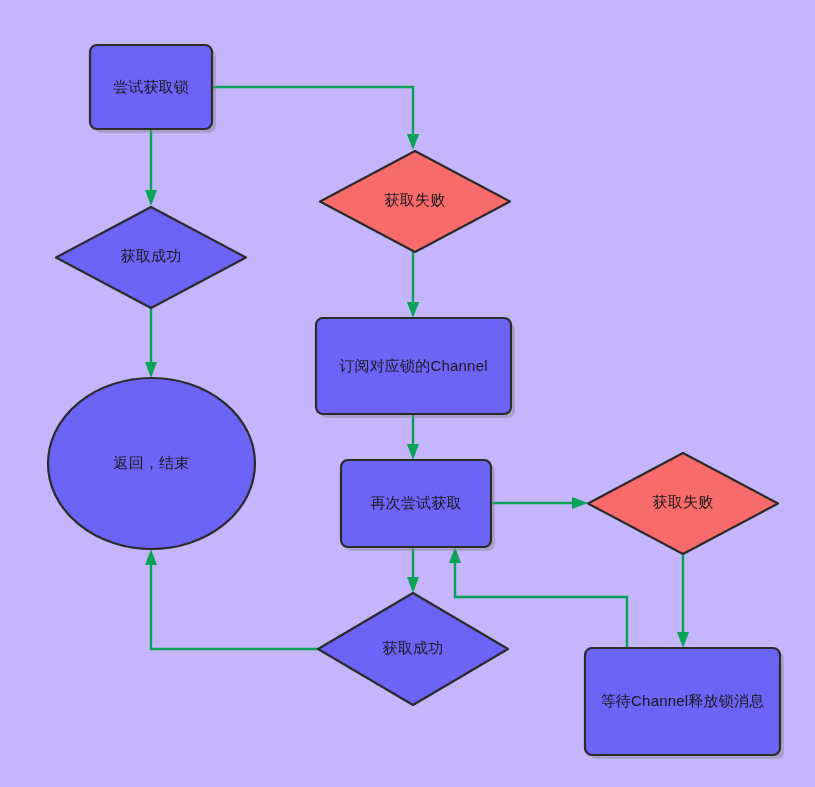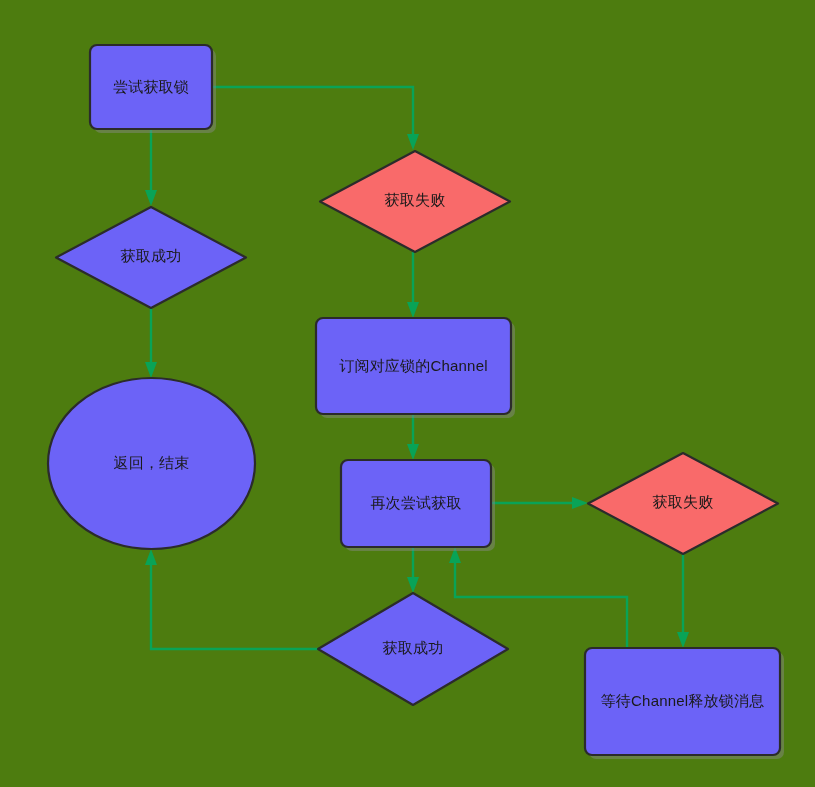--- a/index.html
+++ b/index.html
@@ -54,21 +54,21 @@
     stroke-linejoin: miter;
   }
   .arrowhead {
     fill: #09a357;
     stroke: none;
   }
 </style>
 </head>
 <body>
 
-<div id="canvas" style="background: #4d7c0f;">
+<div id="canvas" style="background: #c4b5fd;">
 
   <svg id="flow-svg" viewBox="0 0 815 787">
 
     <g>
 
       <g>
         <path class="connector" d="M 212 87 L 413 87 L 413 136" stroke="#09a357"></path>
         <polygon class="arrowhead" points="413,150 407,134 419,134" fill="#09a357"></polygon>
       </g>
 

